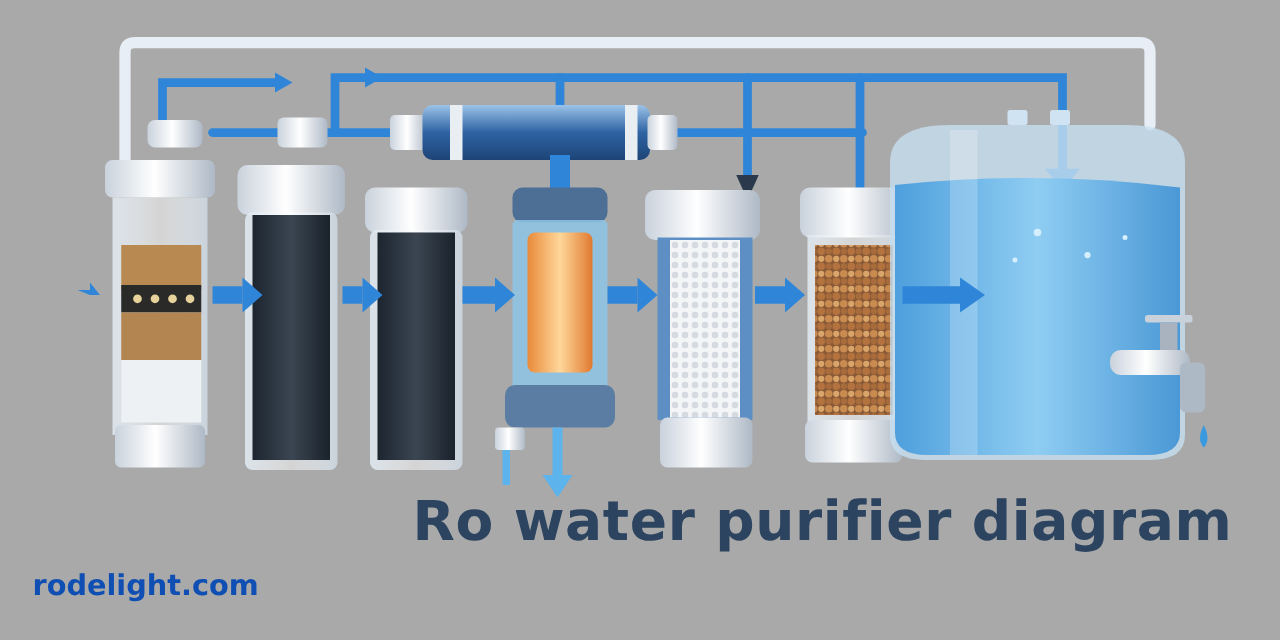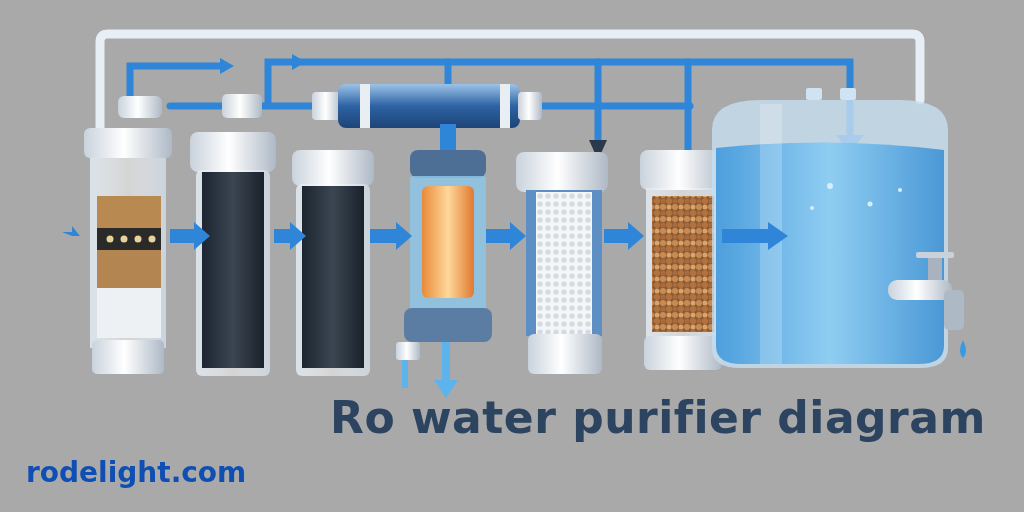--- a/index.html
+++ b/index.html
@@ -1,19 +1,19 @@
 <!DOCTYPE html>
 <html><head>
 <meta charset="utf-8">
 <style>
   html,body{margin:0;padding:0;}
   body{width:1024px;height:512px;background:#a9a9a9;position:relative;overflow:hidden;font-family:"DejaVu Sans",sans-serif;}
   #diagram{position:absolute;left:0;top:0;width:1024px;height:512px;}
   .title{position:absolute;left:330px;top:392px;font-size:44px;font-weight:bold;color:#2c4460;letter-spacing:0.5px;white-space:nowrap;}
-  .brand{position:absolute;left:26px;top:456px;font-size:28px;font-weight:bold;color:#0f4fb3;white-space:nowrap;}
+  .brand{position:absolute;left:26px;top:456px;font-size:23px;font-weight:bold;color:#0f4fb3;white-space:nowrap;}
 </style>
 </head>
 <body>
 
 <svg id="diagram" viewBox="0 0 1024 512" xmlns="http://www.w3.org/2000/svg">
   <defs>
     <linearGradient id="glass" x1="0" x2="1">
       <stop offset="0" stop-color="#dfe8f0" stop-opacity="0.9"></stop>
       <stop offset="0.5" stop-color="#ffffff" stop-opacity="0.5"></stop>
       <stop offset="1" stop-color="#cdd8e2" stop-opacity="0.9"></stop>

